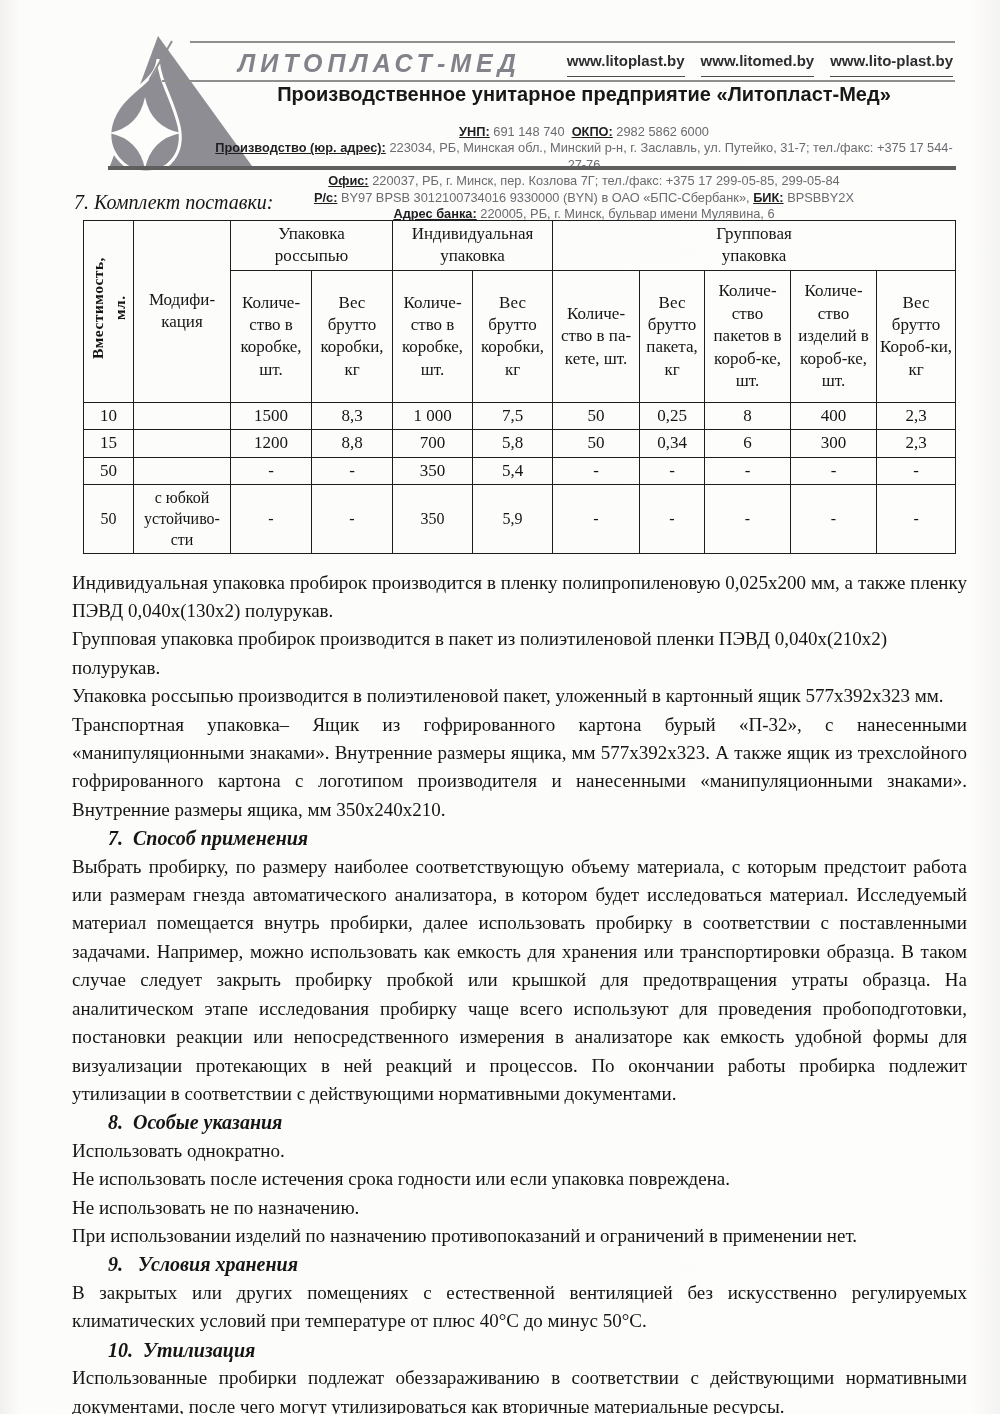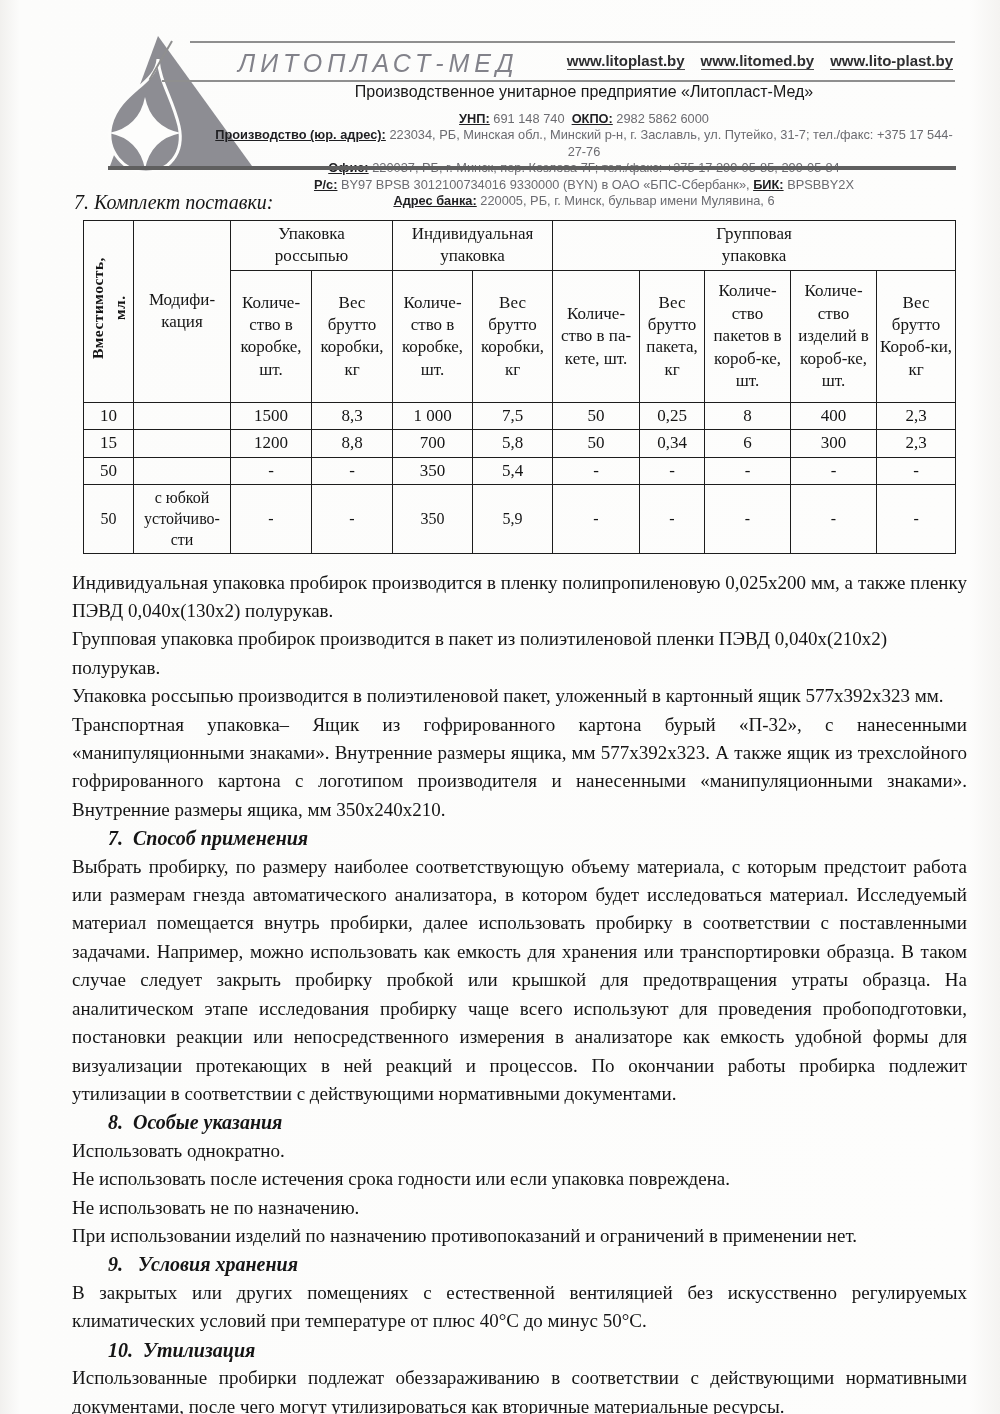--- a/index.html
+++ b/index.html
@@ -20,33 +20,33 @@
   .banner::before {
     content:""; position:absolute; left:-19px; top:-2px; width:2.4px; height:45px;
     background:#8f8f8f; transform:rotate(30deg); transform-origin:top center;
   }
   .banner::after {
     content:""; position:absolute; left:-28px; right:0; bottom:-2px; height:2px; background:#8f8f8f;
   }
   .wordmark {
     position:absolute; left:48px; top:6px;
     font-family:"Liberation Sans", sans-serif;
-    font-size:25px; font-weight:normal; font-style:italic;
+    font-size:25px; font-weight:bold; font-style:italic;
     letter-spacing:5px; color:#82828a;
   }
   .websites { position:absolute; right:2px; top:9px; font-family:"Liberation Sans", sans-serif; }
   .websites .site {
     margin-left:16px; font-size:15px; font-weight:bold; color:#2e2e30;
-    border-bottom:1.6px solid #4a4a4a; padding-bottom:0;
+    border-bottom:1.6px solid #4a4a4a; padding-bottom:7px;
   }
   .company-block {
     position:absolute; left:208px; top:83px; width:752px;
     text-align:center; font-family:"Liberation Sans", sans-serif;
   }
-  .company-name { font-size:16px; font-weight:normal; color:#181818; margin-bottom:10px; }
+  .company-name { font-size:20px; font-weight:bold; color:#181818; margin-bottom:18px; }
   .info-line { font-size:12.8px; line-height:16.4px; color:#6b6b70; }
   .info-line .lbl { font-weight:bold; color:#1f1f22;text-decoration:underline; }
   .header-rule { position:absolute; left:108px; top:166px; width:848px; height:3.6px; background:#5f5f5f; }
 
   
   .content { position:absolute; left:72px; top:191px; width:895px; }
   .doc-title { font-size:20px; font-weight:normal; font-style:italic; margin:0 0 6px 2px; white-space:pre-wrap; }
 
   table.supply { border-collapse:collapse; margin-left:11px; width:872px; table-layout:fixed; }
   table.supply th, table.supply td {

